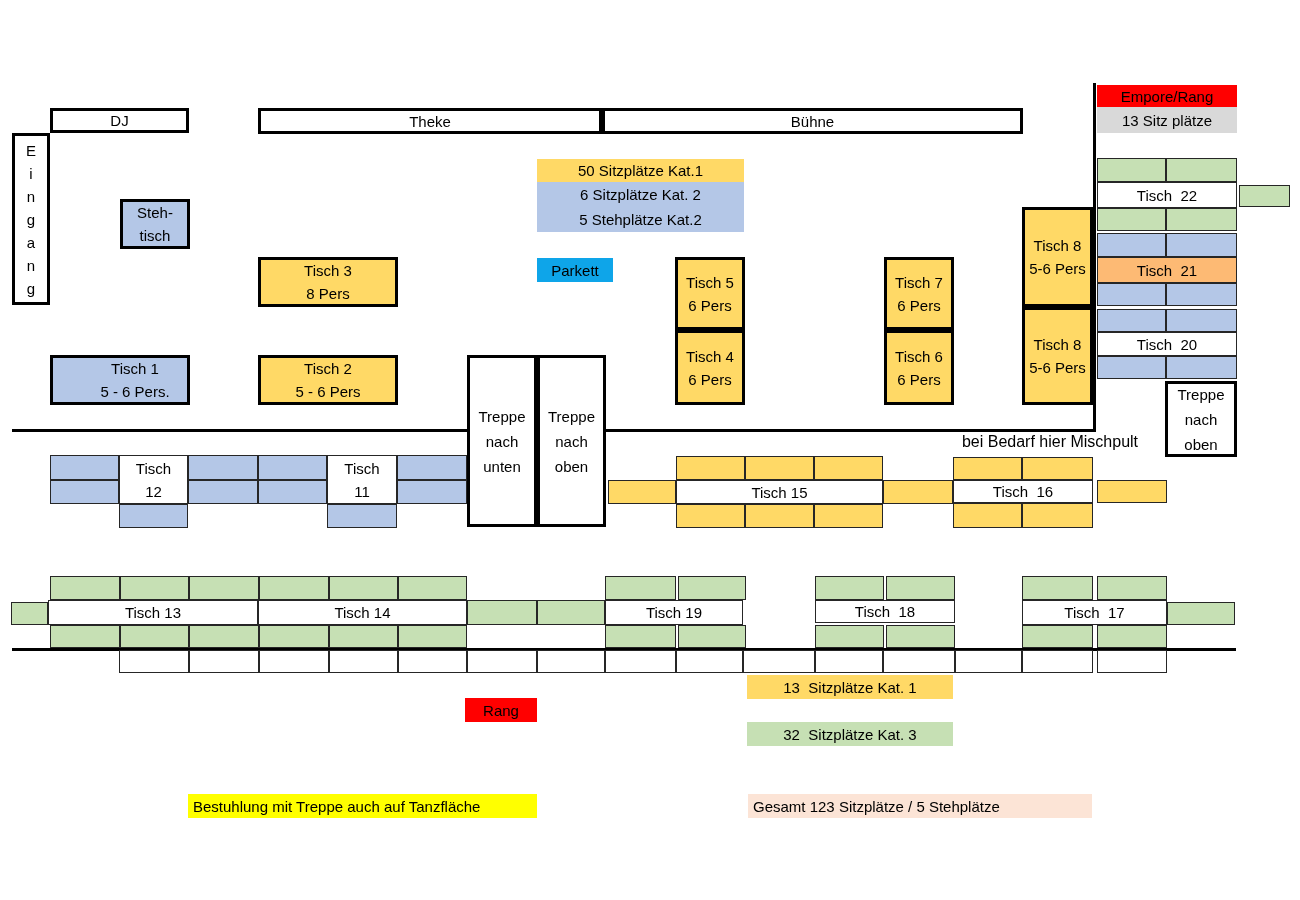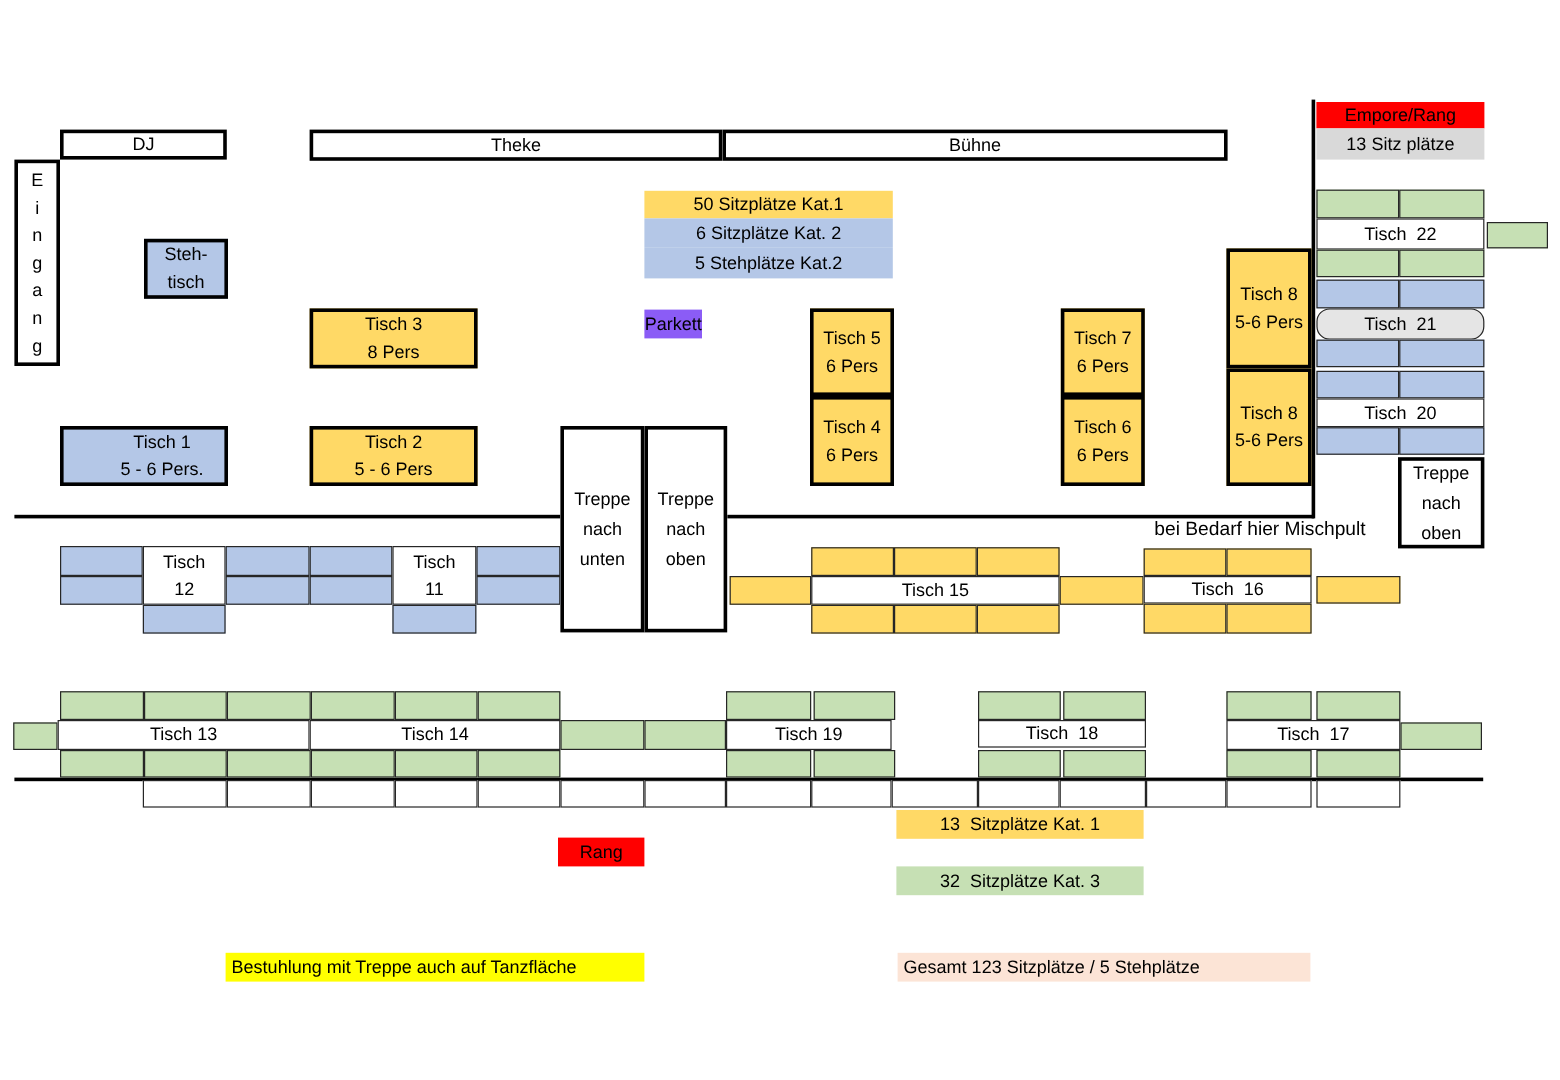--- a/index.html
+++ b/index.html
@@ -45,40 +45,40 @@
     </div>
     <div class="el" style="left: 537px; top: 159px; width: 207px; height: 23px; background: rgb(255, 217, 102);">
       <div class="ln">50 Sitzplätze Kat.1</div>
     </div>
     <div class="el" style="left: 537px; top: 182px; width: 207px; height: 24px; background: rgb(180, 199, 231);">
       <div class="ln">6 Sitzplätze Kat. 2</div>
     </div>
     <div class="el" style="left: 537px; top: 206px; width: 207px; height: 26px; background: rgb(180, 199, 231);">
       <div class="ln">5 Stehplätze Kat.2</div>
     </div>
-    <div class="el" style="left: 537px; top: 258px; width: 48px; height: 24px; background: #8b5cf6;">
+    <div class="el" style="left: 537px; top: 258px; width: 76px; height: 24px; background: #0ea5e9;">
       <div class="ln">Parkett</div>
     </div>
     <div class="el" style="left: 1097px; top: 85px; width: 140px; height: 22px; background: rgb(255, 0, 0); align-items: center;">
       <div class="ln">Empore/Rang</div>
     </div>
     <div class="el" style="left: 1097px; top: 107px; width: 140px; height: 26px; background: rgb(217, 217, 217);">
       <div class="ln">13 Sitz plätze</div>
     </div>
     <div class="el b-thin" style="left: 1097px; top: 158px; width: 69px; height: 24px; background: rgb(198, 224, 180);"></div>
     <div class="el b-thin" style="left: 1166px; top: 158px; width: 71px; height: 24px; background: rgb(198, 224, 180);"></div>
     <div class="el b-thin" style="left: 1097px; top: 182px; width: 140px; height: 26px; background: rgb(255, 255, 255);">
       <div class="ln">Tisch  22</div>
     </div>
     <div class="el b-thin" style="left: 1239px; top: 185px; width: 51px; height: 22px; background: rgb(198, 224, 180);"></div>
     <div class="el b-thin" style="left: 1097px; top: 208px; width: 69px; height: 23px; background: rgb(198, 224, 180);"></div>
     <div class="el b-thin" style="left: 1166px; top: 208px; width: 71px; height: 23px; background: rgb(198, 224, 180);"></div>
     <div class="el b-thin" style="left: 1097px; top: 233px; width: 69px; height: 24px; background: rgb(180, 199, 231);"></div>
     <div class="el b-thin" style="left: 1166px; top: 233px; width: 71px; height: 24px; background: rgb(180, 199, 231);"></div>
-    <div class="el b-thin" style="left: 1097px; top: 257px; width: 140px; height: 26px; background: #e5e5e5; border-radius: 11px;">
+    <div class="el b-thin" style="left: 1097px; top: 257px; width: 140px; height: 26px; background: #fdba74;">
       <div class="ln">Tisch  21</div>
     </div>
     <div class="el b-thin" style="left: 1097px; top: 283px; width: 69px; height: 23px; background: rgb(180, 199, 231);"></div>
     <div class="el b-thin" style="left: 1166px; top: 283px; width: 71px; height: 23px; background: rgb(180, 199, 231);"></div>
     <div class="el b-thin" style="left: 1097px; top: 309px; width: 69px; height: 23px; background: rgb(180, 199, 231);"></div>
     <div class="el b-thin" style="left: 1166px; top: 309px; width: 71px; height: 23px; background: rgb(180, 199, 231);"></div>
     <div class="el b-thin" style="left: 1097px; top: 332px; width: 140px; height: 24px; background: rgb(255, 255, 255);">
       <div class="ln">Tisch  20</div>
     </div>
     <div class="el b-thin" style="left: 1097px; top: 356px; width: 69px; height: 23px; background: rgb(180, 199, 231);"></div>

